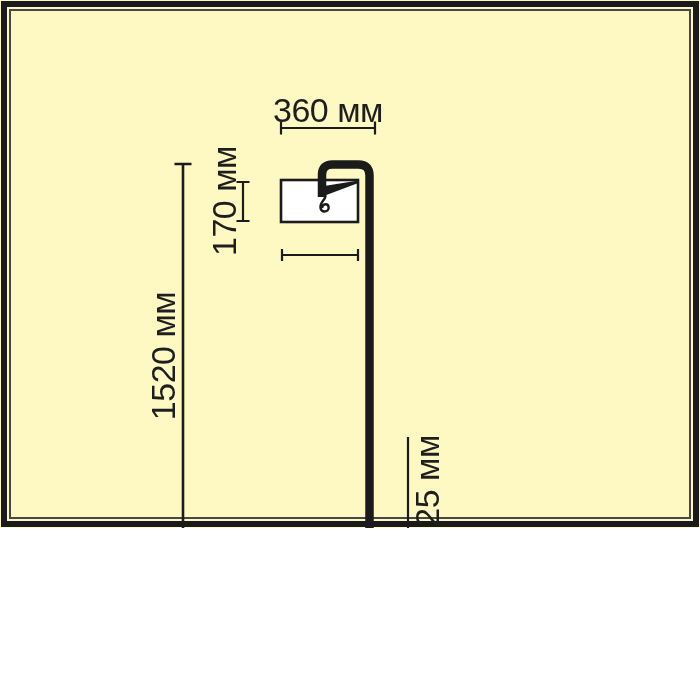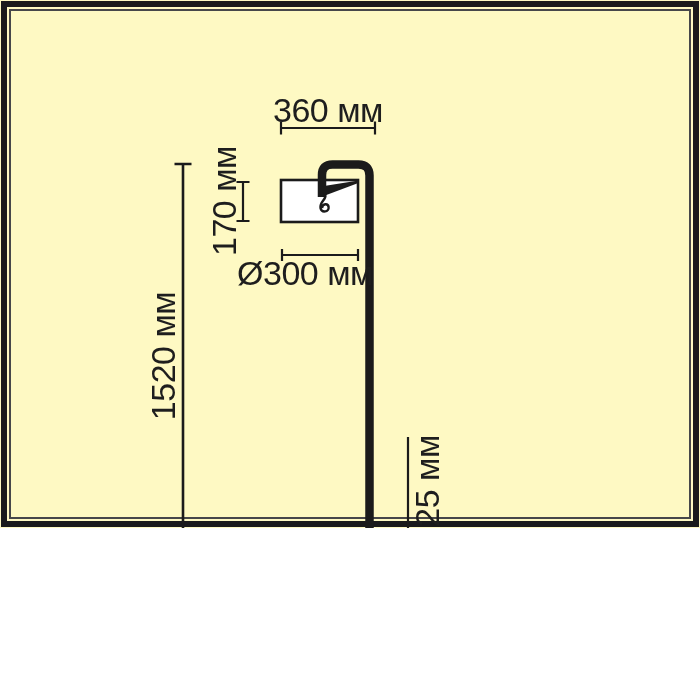--- a/index.html
+++ b/index.html
@@ -54,21 +54,20 @@
       <path d="M 366.5 550.5 H 548 M 366.5 545.5 V 556 M 373.5 545.5 V 556"></path>
 
       <path d="M 331 564 H 381 M 331 558 V 570 M 381 558 V 570"></path>
     </g>
   </svg>
 
   <div class="dim-label" style="left:328px;top:110px;">360 мм</div>
 
   <div class="dim-label rot" style="left:224px;top:201px;">170 мм</div>
 
-  <div class="dim-label" style="left:305px;top:273px;">Ø300 мм</div>
 
   <div class="dim-label rot" style="left:163px;top:356px;">1520 мм</div>
 
   <div class="dim-label rot" style="left:427px;top:481px;">25 мм</div>
 
 
 
 </div>
 
 </body></html>

